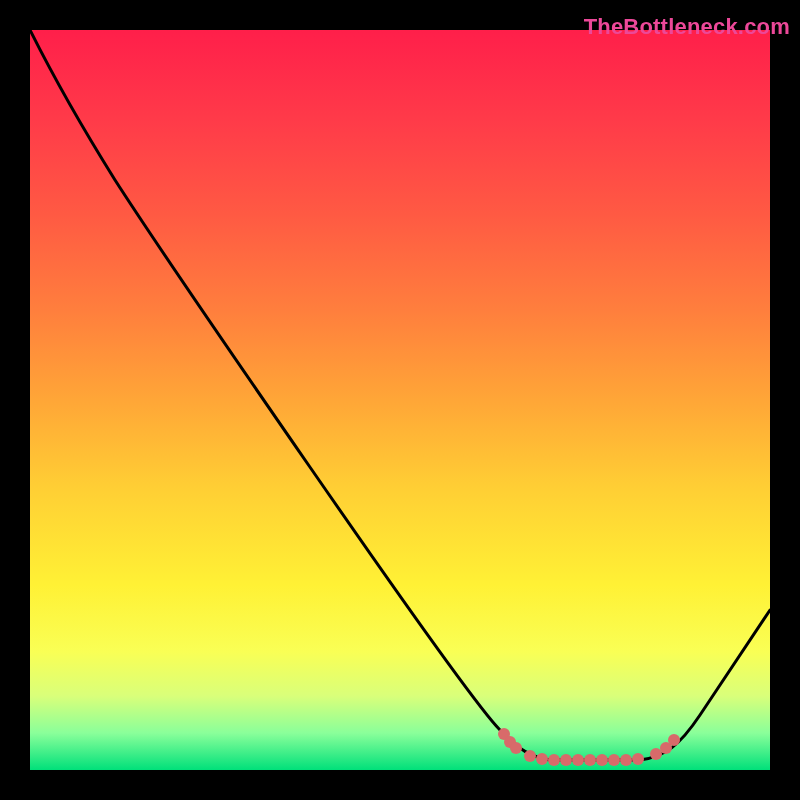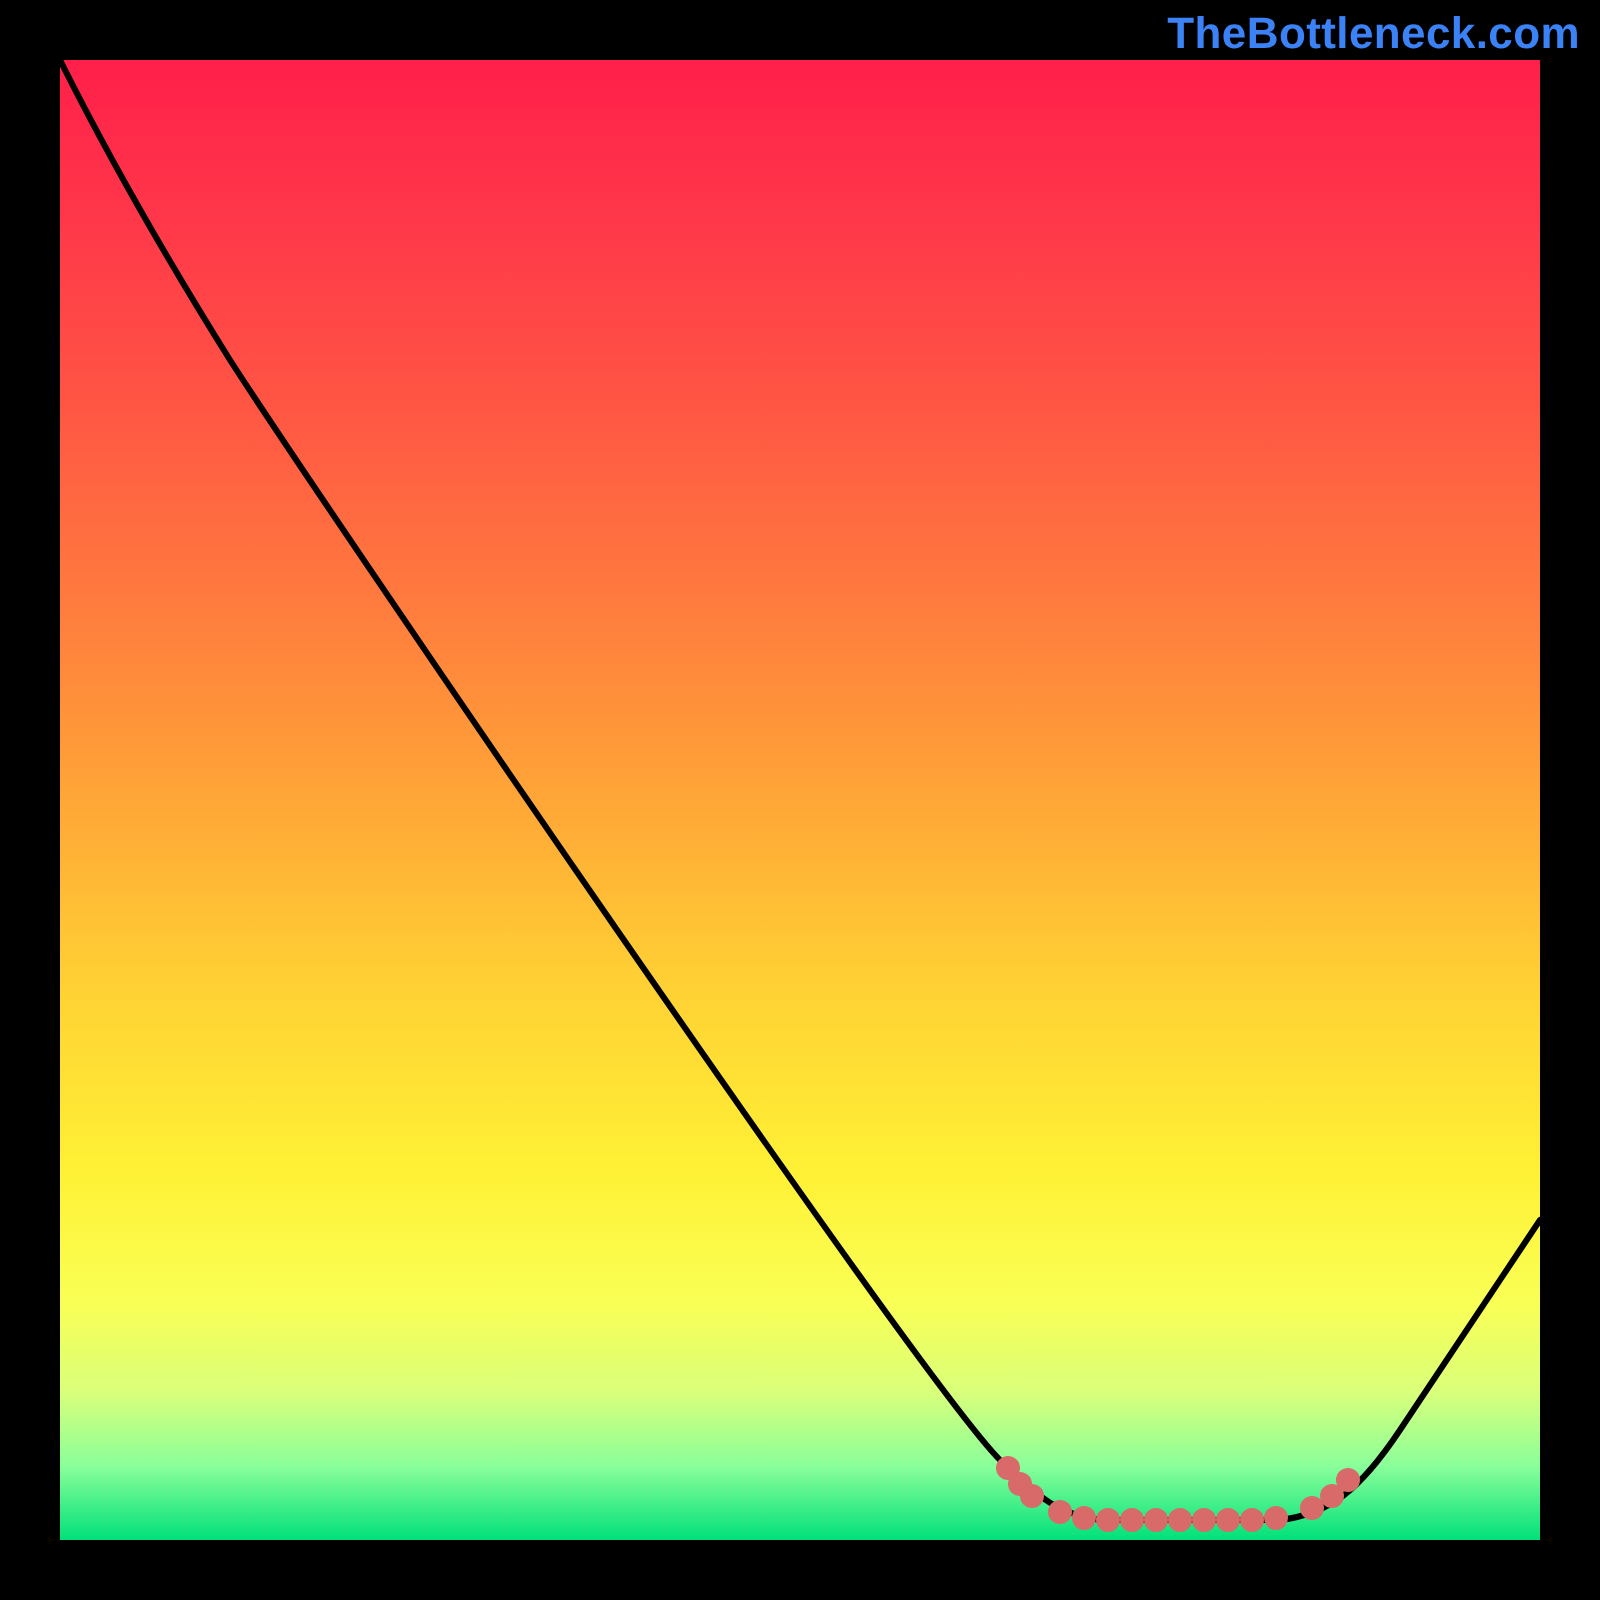--- a/index.html
+++ b/index.html
@@ -10,26 +10,26 @@
     background: #000000;
     overflow: hidden;
   }
   .container {
     position: relative;
     width: 800px;
     height: 800px;
   }
   .watermark {
     position: absolute;
-    top: 4px;
+    top: 14px;
     right: 10px;
     font-family: Arial, Helvetica, sans-serif;
     font-size: 22px;
     font-weight: bold;
-    color: #3b82f6;
+    color: #ec4899;
     letter-spacing: 0.2px;
     z-index: 50;
   }
   .plot {
     position: absolute;
     left: 30px;
     top: 30px;
     width: 740px;
     height: 740px;
   }

